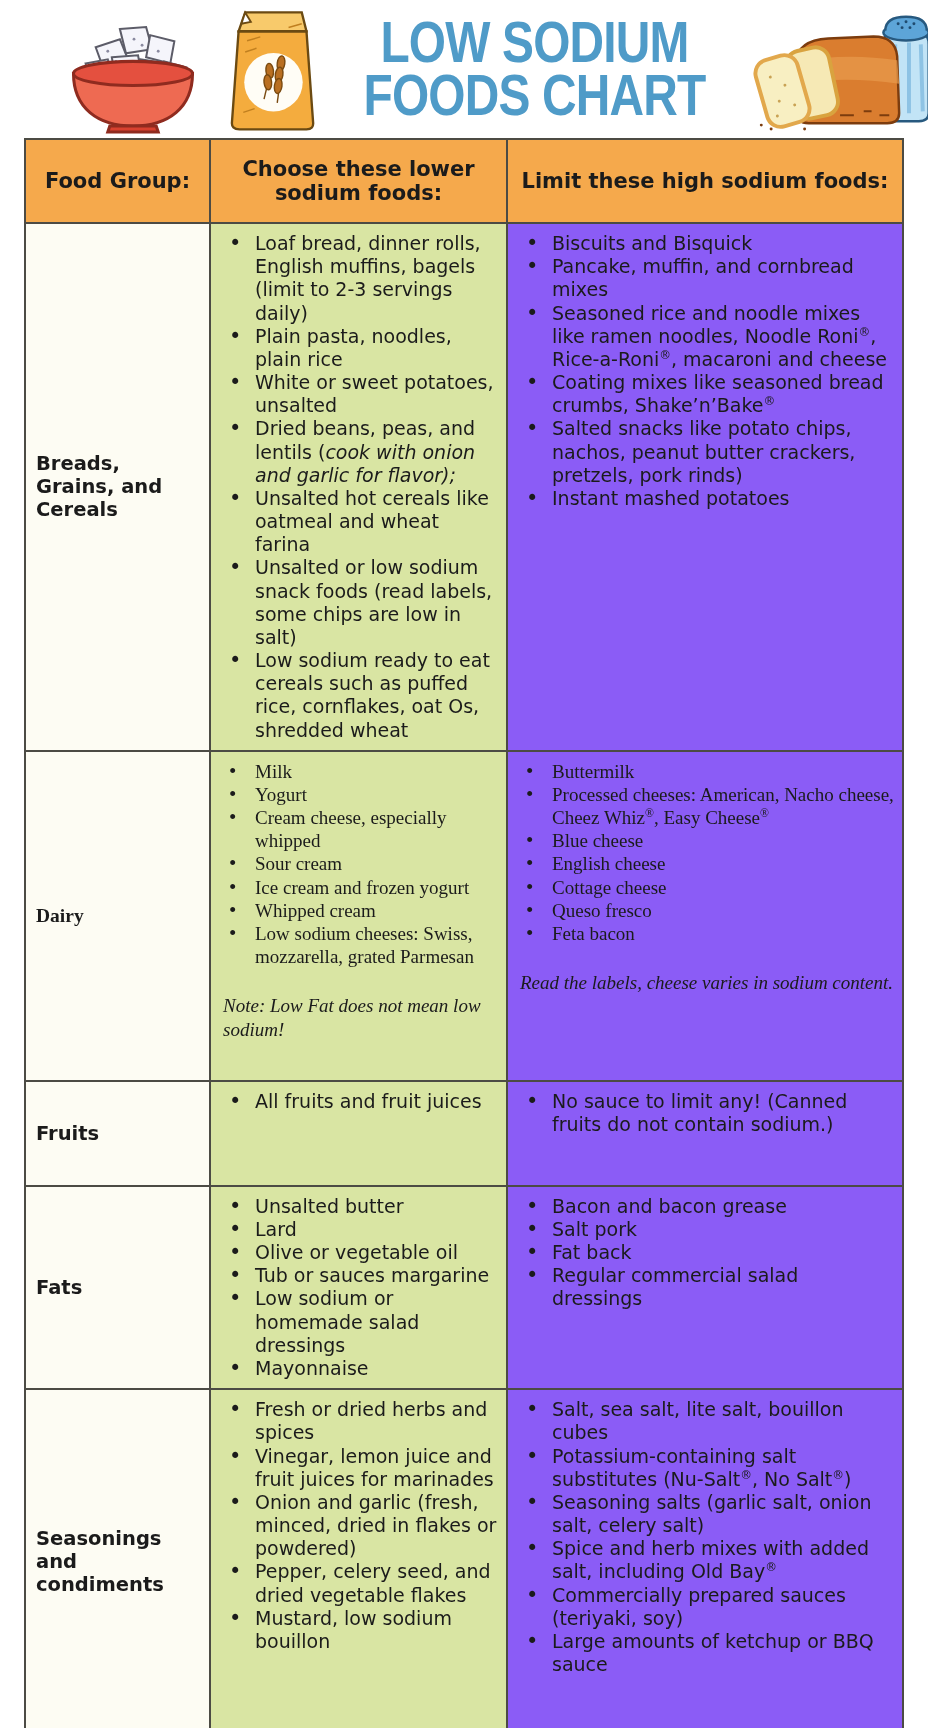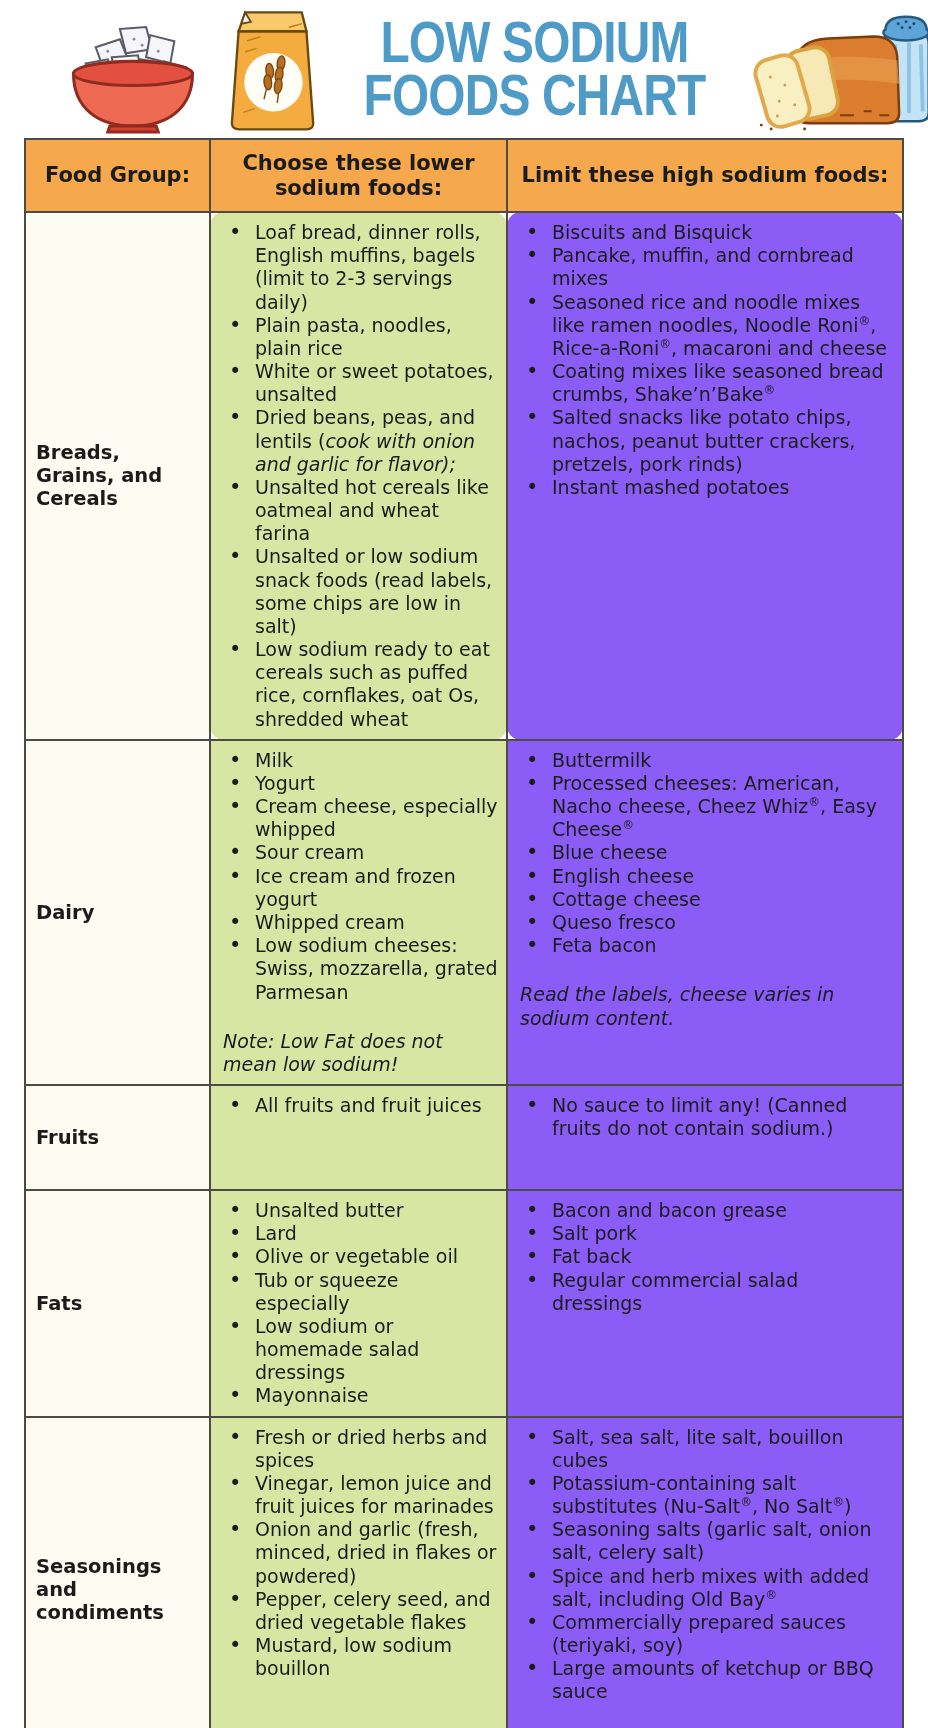--- a/index.html
+++ b/index.html
@@ -34,21 +34,21 @@
   .food-table col.c2{width:297px;}
   .food-table col.c3{width:396px;}
   .food-table th,.food-table td{
     border:2px solid #4c4b44;
     vertical-align:top;
     padding:6px 4px;
     box-sizing:border-box;
   }
   .food-table thead th{
     background:#f5a94c;
-    height:73px;vertical-align:middle;text-align:center;
+    height:84px;vertical-align:middle;text-align:center;
     font-weight:bold;font-size:21px;line-height:1.15;
     padding:4px 6px;
   }
   td.col-group{background:#fdfcf3;vertical-align:middle;}
   td.col-choose{background:#d9e5a3;}
   td.col-limit{background:#8b5cf6;}
   .group-label{
     font-weight:bold;font-size:19.5px;line-height:1.18;
     padding:2px 2px 2px 6px;
   }
@@ -59,22 +59,22 @@
   }
   ul.cell-list li::before{
     content:"\2022";
     position:absolute;left:14px;top:-1px;
     font-size:21px;
   }
   .cell-note{margin:26px 0 2px 8px;font-style:italic;padding-right:4px;}
   .it{font-style:italic;}
   sup{font-size:62%;line-height:0;}
   
-  tbody tr:nth-child(1) td{height:483px;border-radius:14px;}
-  tbody tr:nth-child(2) td{height:330px;}
+  tbody tr:nth-child(1) td{height:483px;}
+  tbody tr:nth-child(2) td{height:330px;font-family:Liberation Serif, serif;}
   tbody tr:nth-child(3) td{height:105px;}
   tbody tr:nth-child(4) td{height:168px;}
   tbody tr:nth-child(5) td{height:345px;}
 </style>
 </head>
 <body>
 
 <div class="page-header">
   <div class="icon-group">
 
@@ -263,21 +263,21 @@
       </tr>
       <tr>
         <td class="col-group">
           <div class="group-label">Fats</div>
         </td>
         <td class="col-choose">
           <ul class="cell-list">
             <li><span>Unsalted butter</span></li>
             <li><span>Lard</span></li>
             <li><span>Olive or vegetable oil</span></li>
-            <li><span>Tub or squeeze especially</span></li>
+            <li><span>Tub or sauces margarine</span></li>
             <li><span>Low sodium or homemade salad dressings</span></li>
             <li><span>Mayonnaise</span></li>
           </ul>
         </td>
         <td class="col-limit">
           <ul class="cell-list">
             <li><span>Bacon and bacon grease</span></li>
             <li><span>Salt pork</span></li>
             <li><span>Fat back</span></li>
             <li><span>Regular commercial salad dressings</span></li>

